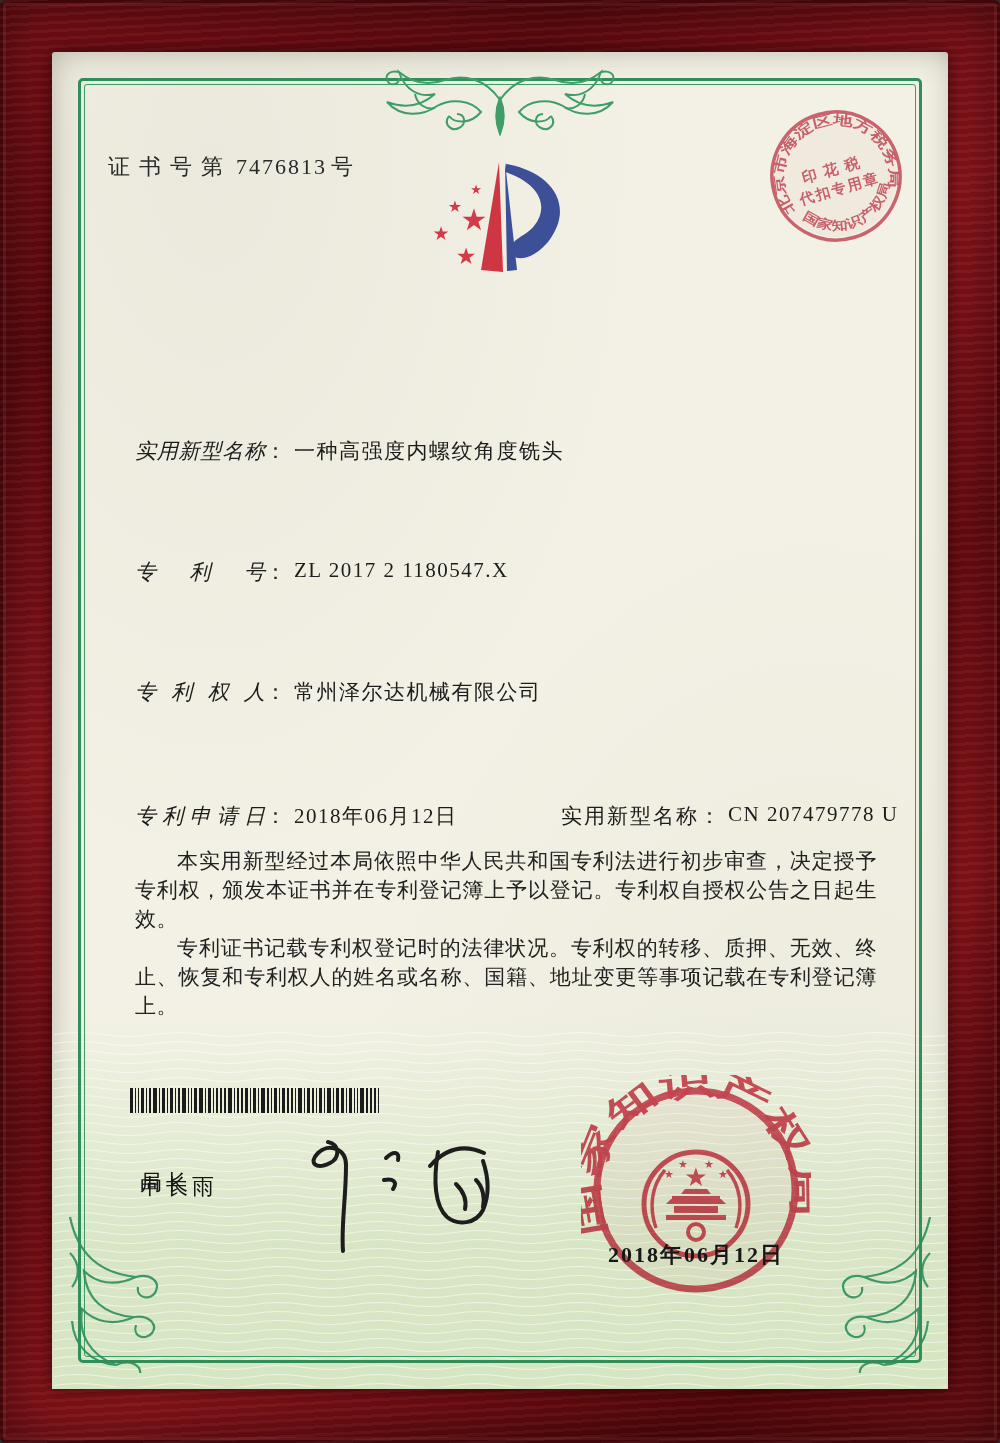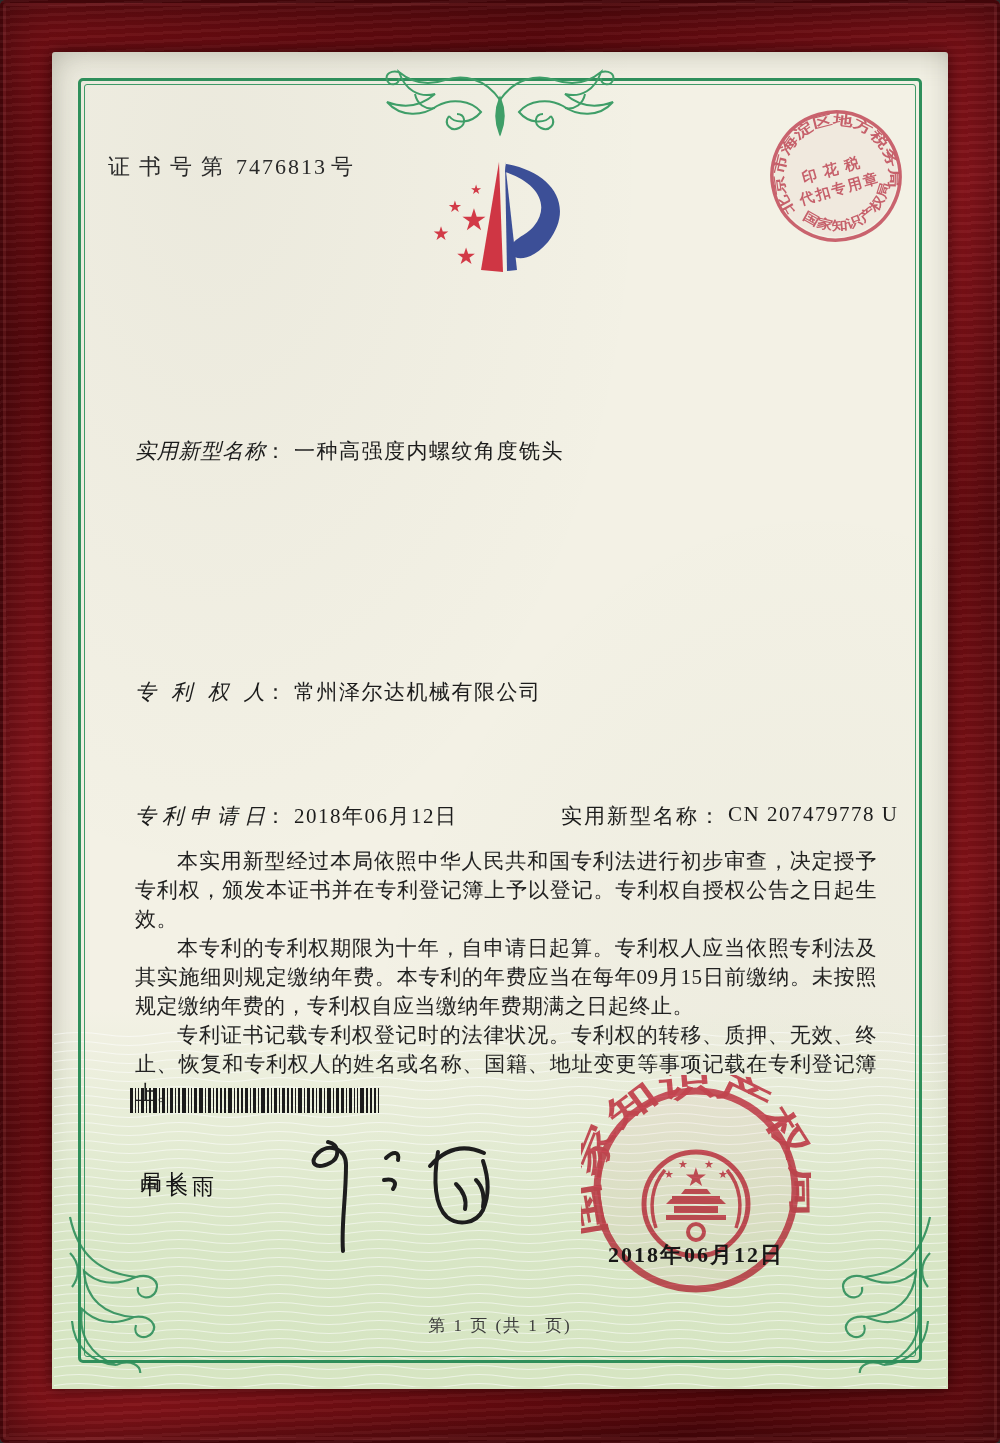--- a/index.html
+++ b/index.html
@@ -124,33 +124,35 @@
       </g>
       <polygon points="75,10 79,120 57,118" fill="#cf3644"></polygon>
       <polygon points="81,10 93,118 83,119" fill="#3c4f97"></polygon>
       <path fill="#3c4f97" d="M82,12 C128,20 152,54 124,90 C106,111 86,110 87,97 C88,86 101,85 110,74 C127,53 113,30 81,20 Z"></path>
     </svg>
 
 
     <div class="frow" style="top:385px">
       <span class="flabel">实用新型名称</span><span class="colon">：</span><span class="fvalue">一种高强度内螺纹角度铣头</span>
     </div>
+    <div class="frow" style="top:506px">
+      <span class="flabel">专利号</span><span class="colon">：</span><span class="fvalue">ZL 2017 2 1180547.X</span>
+    </div>
     <div class="frow" style="top:626px">
       <span class="flabel">专利权人</span><span class="colon">：</span><span class="fvalue">常州泽尔达机械有限公司</span>
     </div>
     <div class="frow" style="top:750px">
       <span class="flabel">专利申请日</span><span class="colon">：</span><span class="fvalue">2018年06月12日</span>
       <span class="grant">
         <span class="glabel">实用新型名称</span><span class="colon">：</span><span class="fvalue">CN 207479778 U</span>
       </span>
     </div>
 
     <div class="paras">
       <p>本实用新型经过本局依照中华人民共和国专利法进行初步审查，决定授予专利权，颁发本证书并在专利登记簿上予以登记。专利权自授权公告之日起生效。</p>
-      <p>本专利的专利权期限为十年，自申请日起算。专利权人应当依照专利法及其实施细则规定缴纳年费。本专利的年费应当在每年09月15日前缴纳。未按照规定缴纳年费的，专利权自应当缴纳年费期满之日起终止。</p>
       <p>专利证书记载专利权登记时的法律状况。专利权的转移、质押、无效、终止、恢复和专利权人的姓名或名称、国籍、地址变更等事项记载在专利登记簿上。</p>
     </div>
 
     <div class="barcode" id="barcode"><i style="width: 2.7px;"></i><i style="width: 1.35px;"></i><i style="width: 1.35px;"></i><i style="width: 2.7px;"></i><i style="width: 1.35px;"></i><i style="width: 1.35px;"></i><i style="width: 4.05px;"></i><i style="width: 1.35px;"></i><i style="width: 2.7px;"></i><i style="width: 1.35px;"></i><i style="width: 2.7px;"></i><i style="width: 1.35px;"></i><i style="width: 1.35px;"></i><i style="width: 4.05px;"></i><i style="width: 1.35px;"></i><i style="width: 1.35px;"></i><i style="width: 2.7px;"></i><i style="width: 4.05px;"></i><i style="width: 1.35px;"></i><i style="width: 2.7px;"></i><i style="width: 1.35px;"></i><i style="width: 1.35px;"></i><i style="width: 2.7px;"></i><i style="width: 1.35px;"></i><i style="width: 4.05px;"></i><i style="width: 1.35px;"></i><i style="width: 1.35px;"></i><i style="width: 2.7px;"></i><i style="width: 2.7px;"></i><i style="width: 1.35px;"></i><i style="width: 2.7px;"></i><i style="width: 1.35px;"></i><i style="width: 4.05px;"></i><i style="width: 1.35px;"></i><i style="width: 1.35px;"></i><i style="width: 2.7px;"></i><i style="width: 1.35px;"></i><i style="width: 2.7px;"></i><i style="width: 2.7px;"></i><i style="width: 1.35px;"></i><i style="width: 1.35px;"></i><i style="width: 4.05px;"></i><i style="width: 1.35px;"></i><i style="width: 2.7px;"></i><i style="width: 1.35px;"></i><i style="width: 1.35px;"></i><i style="width: 2.7px;"></i><i style="width: 1.35px;"></i><i style="width: 4.05px;"></i><i style="width: 1.35px;"></i><i style="width: 2.7px;"></i><i style="width: 2.7px;"></i><i style="width: 1.35px;"></i><i style="width: 2.7px;"></i><i style="width: 1.35px;"></i><i style="width: 1.35px;"></i><i style="width: 4.05px;"></i><i style="width: 1.35px;"></i><i style="width: 2.7px;"></i><i style="width: 1.35px;"></i><i style="width: 1.35px;"></i></div>
 
     <div class="director" style="top:1116px">局长</div>
     <div class="director" style="top:1120px">申长雨</div>
 
     <svg class="sig" width="250" height="125" viewBox="0 0 250 125">
       <g fill="none" stroke="#1d1d1d" stroke-width="4" stroke-linecap="round">
@@ -202,15 +204,14 @@
           <textPath href="#taxTop" startOffset="2" textLength="212" lengthAdjust="spacingAndGlyphs">北京市海淀区地方税务局</textPath>
         </text>
         <text font-size="12.5" fill="#c84b5f" font-weight="700">
           <textPath href="#taxBot" startOffset="6" textLength="112" lengthAdjust="spacingAndGlyphs">国家知识产权局</textPath>
         </text>
         <text x="0" y="-2" font-size="15" fill="#c84b5f" font-weight="700" text-anchor="middle" letter-spacing="7">印花税</text>
         <text x="0" y="18" font-size="14.5" fill="#c84b5f" font-weight="700" text-anchor="middle" letter-spacing="2">代扣专用章</text>
       </g>
     </svg>
 
-    <div class="page-footer">第 1 页 (共 1 页)</div>
   </div>
 </div>
 
 </body></html>

